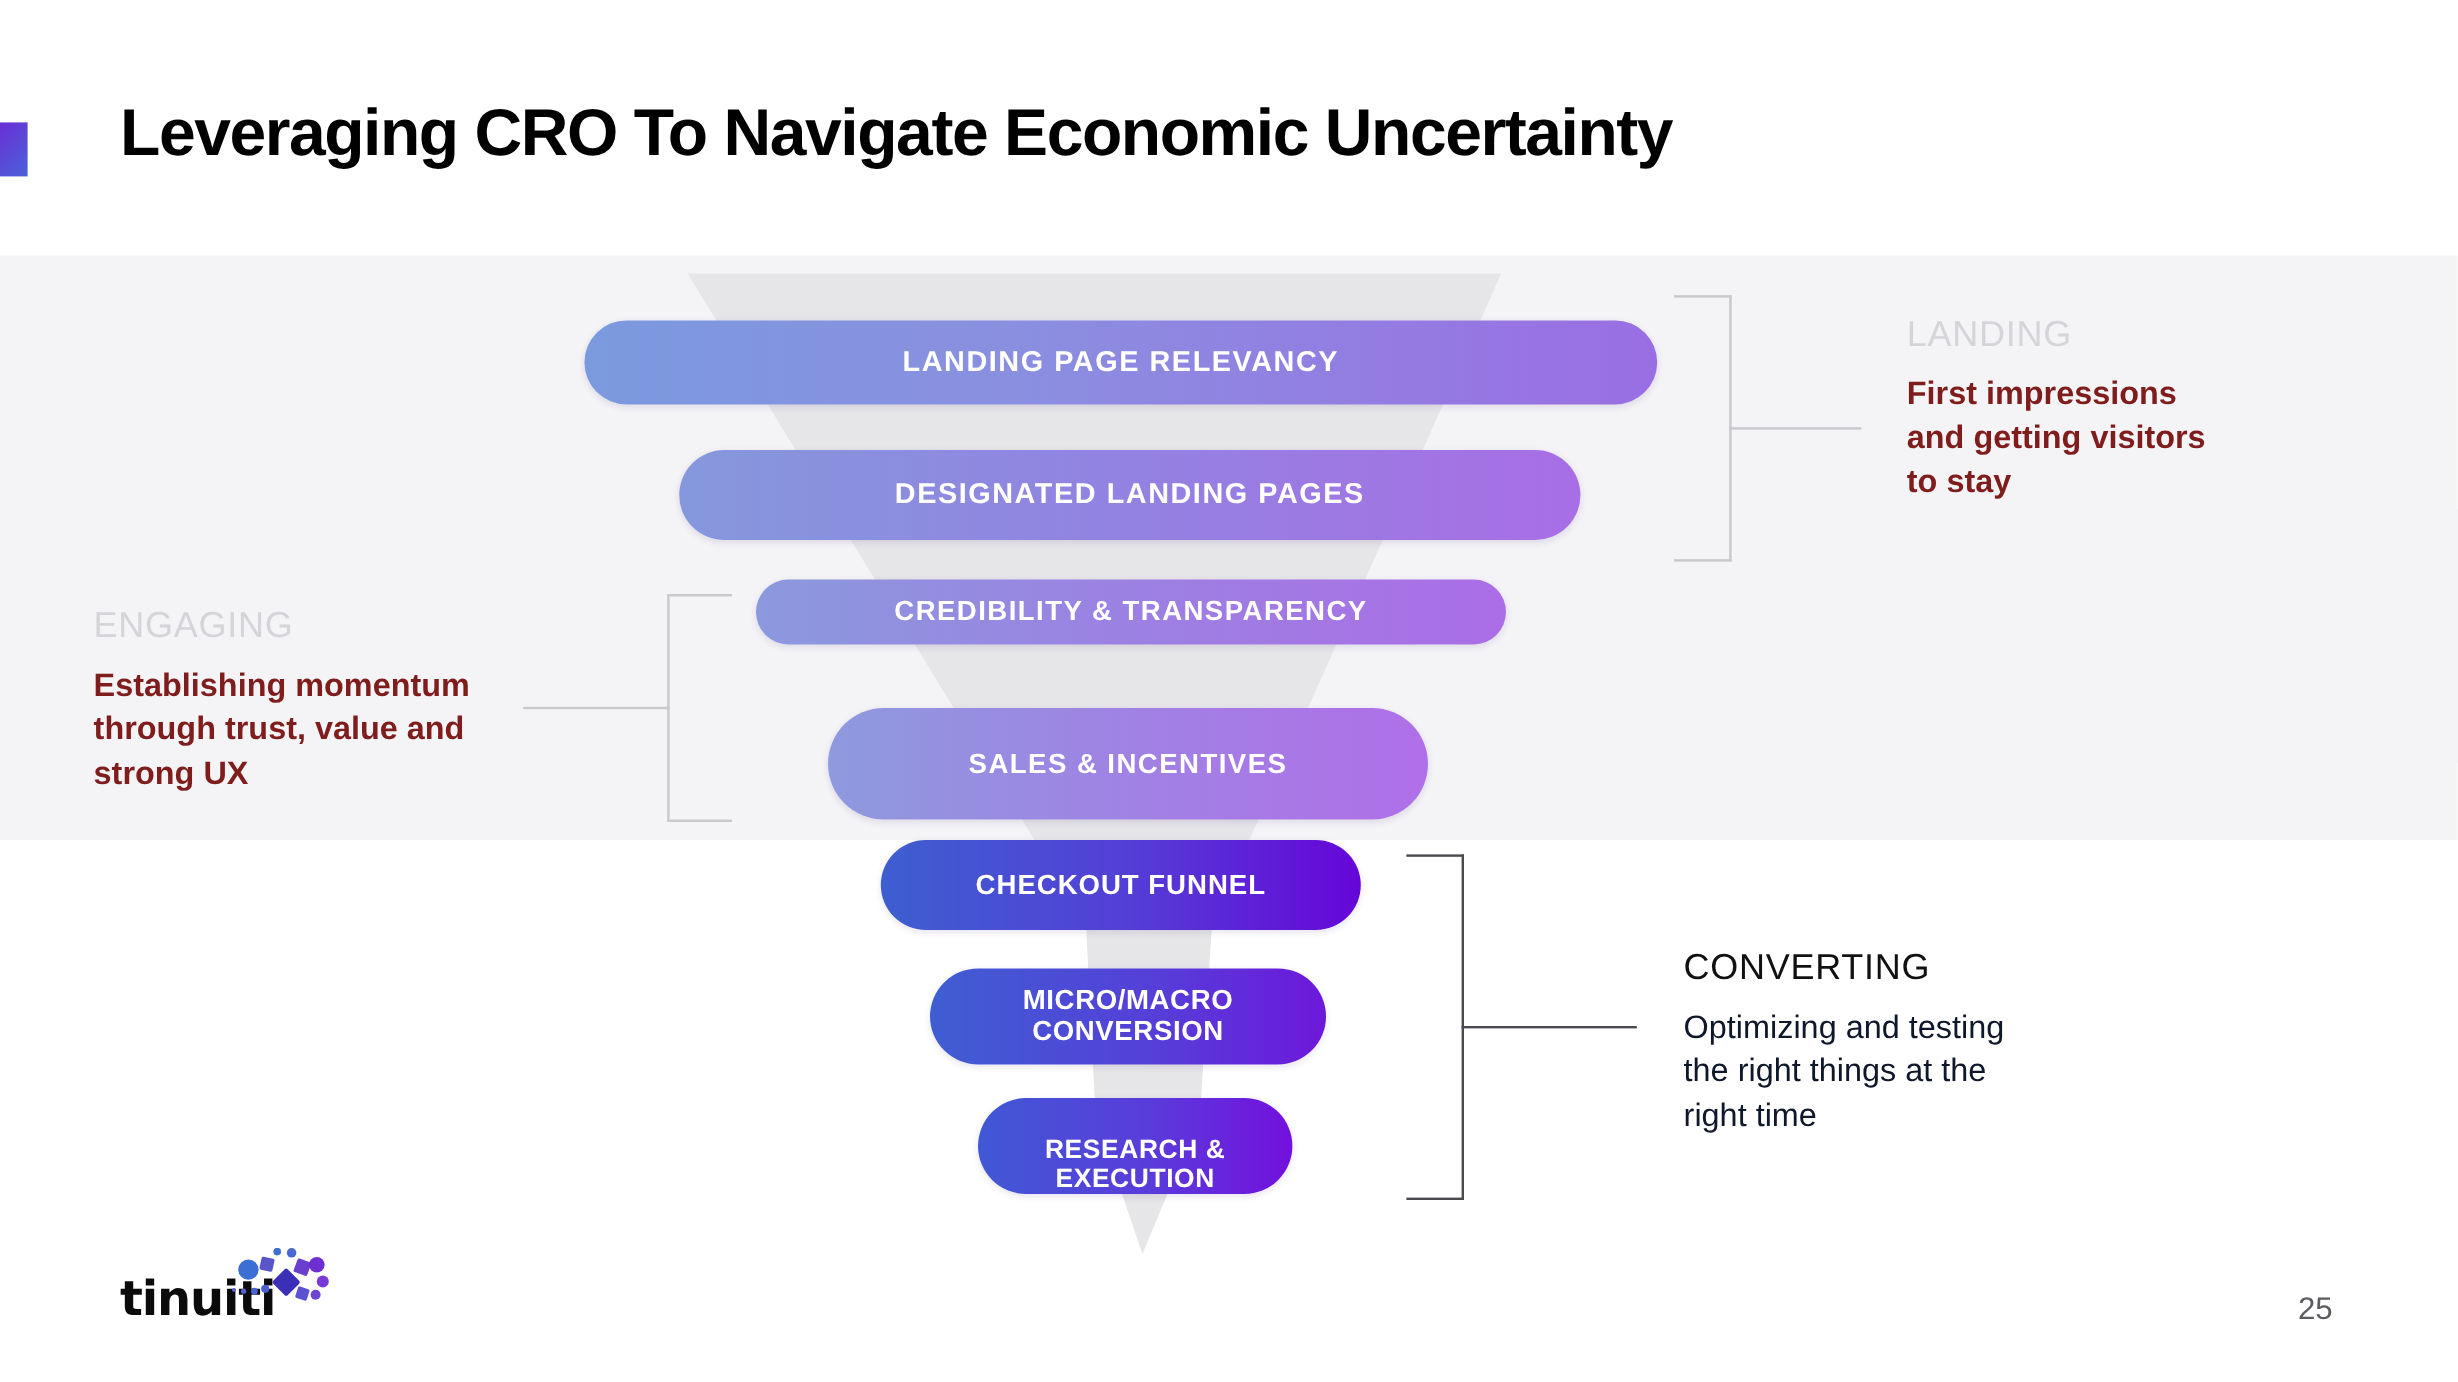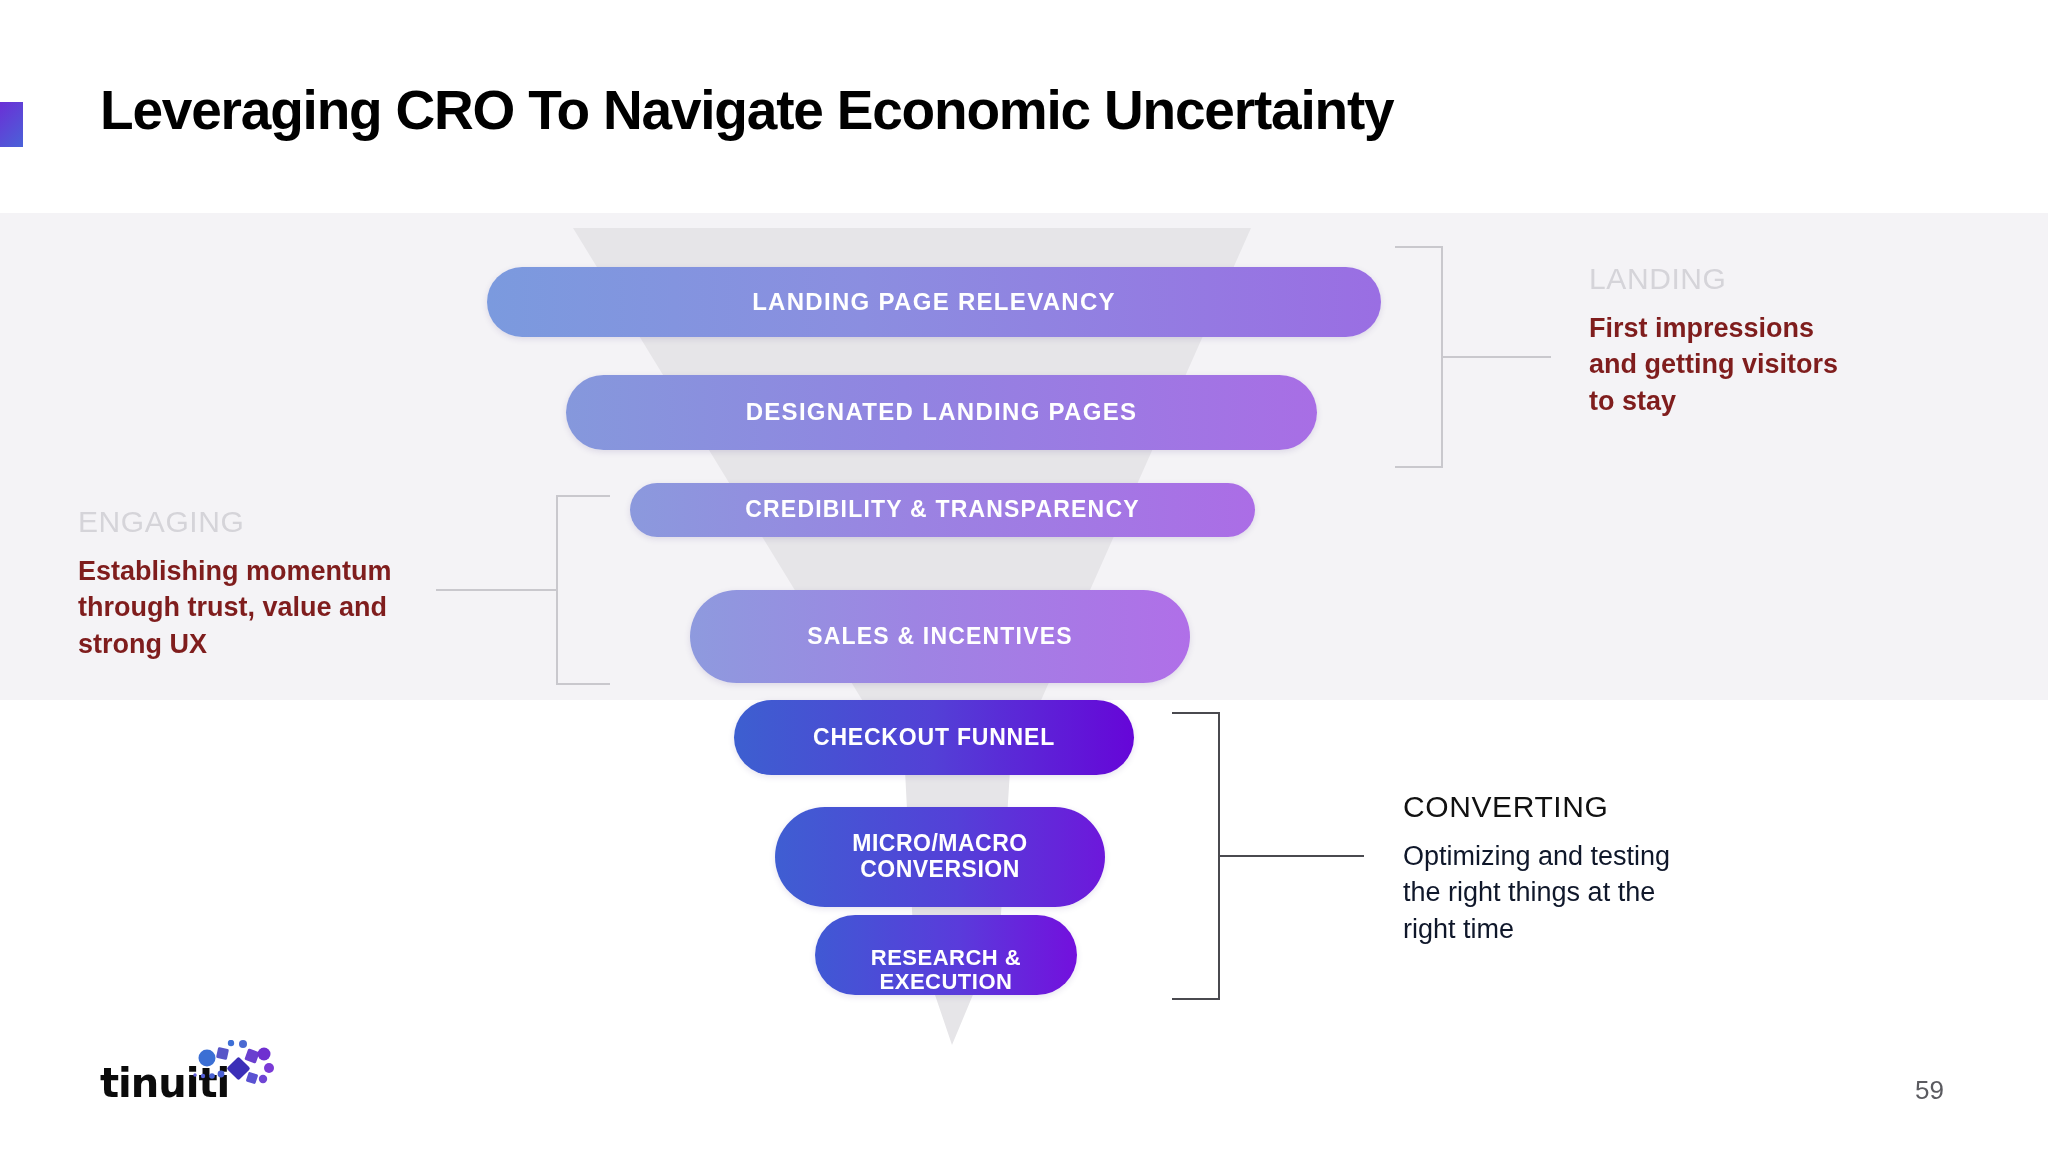--- a/index.html
+++ b/index.html
@@ -52,21 +52,21 @@
   .stage-0 { left:487px;  top:267px; width:894px; height:70px; font-size:24px; letter-spacing:1.3px;
              background:linear-gradient(90deg,#7b9ade 0%,#8b8ee0 42%,#9a6ee3 100%); }
   .stage-1 { left:566px;  top:375px; width:751px; height:75px; font-size:24px; letter-spacing:1.3px;
              background:linear-gradient(90deg,#8598dc 0%,#9184e1 45%,#a86ee5 100%); }
   .stage-2 { left:630px;  top:483px; width:625px; height:54px; font-size:23px; letter-spacing:1.2px;
              background:linear-gradient(90deg,#8b99dd 0%,#9a83e2 45%,#ab6de6 100%); }
   .stage-3 { left:690px;  top:590px; width:500px; height:93px; font-size:23px; letter-spacing:1.2px;
              background:linear-gradient(90deg,#8e9ade 0%,#9e84e3 45%,#b06fe8 100%); }
   .stage-4 { left:734px;  top:700px; width:400px; height:75px; font-size:23px; letter-spacing:0.8px;
              background:linear-gradient(90deg,#3d5fd0 0%,#5340d6 50%,#6606d8 100%); }
-  .stage-5 { left:775px;  top:807px; width:330px; height:100px; font-size:23px; letter-spacing:0.5px;
+  .stage-5 { left:775px;  top:807px; width:330px; height:80px; font-size:23px; letter-spacing:0.5px;
              background:linear-gradient(90deg,#3f5ed2 0%,#5440d8 55%,#6d18db 100%); }
   .stage-6 { left:815px;  top:915px; width:262px; height:80px; font-size:22px; letter-spacing:0.5px;
              background:linear-gradient(90deg,#4059d4 0%,#5a3bdb 55%,#7310dd 100%);align-items:flex-end; }
 
   
   .bracket { position:absolute; }
   .bracket .v, .bracket .h { position:absolute; background:#c9c8cd; }
 
   .bracket-dark .v, .bracket-dark .h { background:#4a4a4f; }
 
@@ -188,13 +188,13 @@
     <rect x="62" y="33" width="10" height="10" rx="1.5" fill="#5a52d2" transform="rotate(18 67 38)"></rect>
     <circle cx="58" cy="4" r="4" fill="#4a68d2"></circle>
     <circle cx="46" cy="3" r="3.2" fill="#3d6fd6"></circle>
     <circle cx="36" cy="34" r="3.4" fill="#4a5fd2"></circle>
     <circle cx="27" cy="36" r="2.8" fill="#4a63d4"></circle>
     <circle cx="18" cy="36" r="2.2" fill="#5560d6"></circle>
     <circle cx="10" cy="35" r="1.7" fill="#6060d8"></circle>
   </svg>
 </div>
 
-<div class="page-num">59</div>
+<div class="page-num">25</div>
 
 </body></html>

